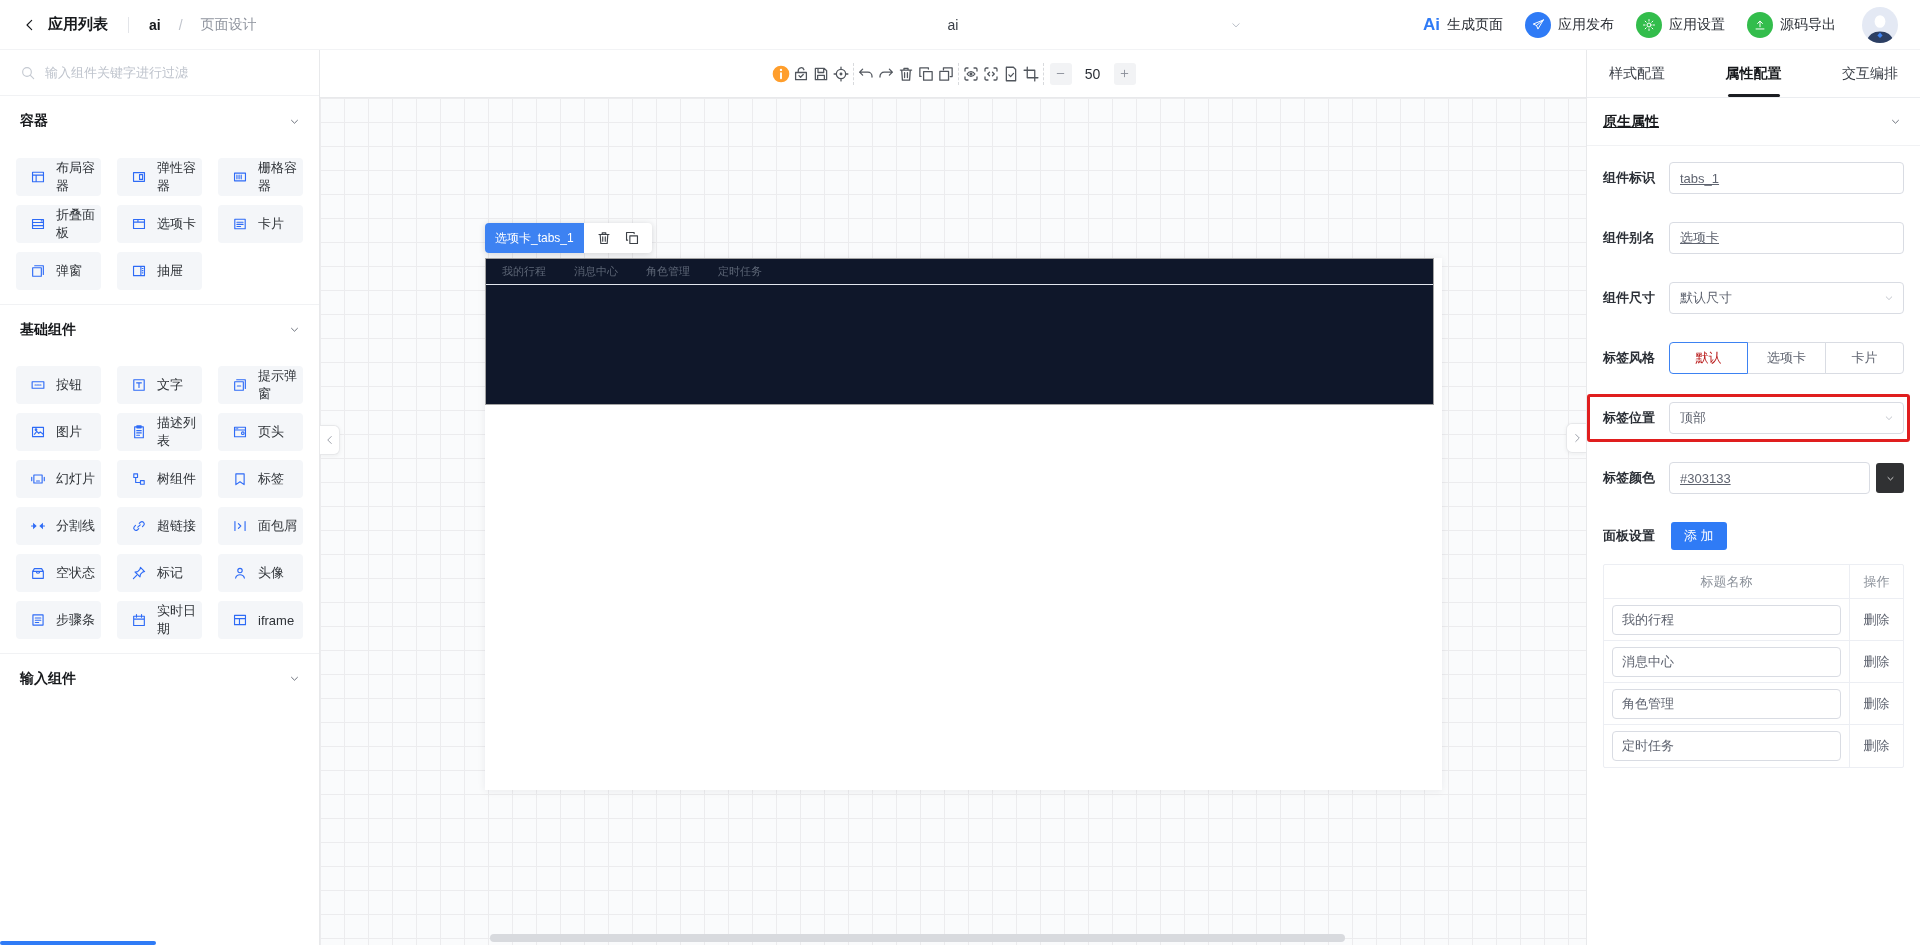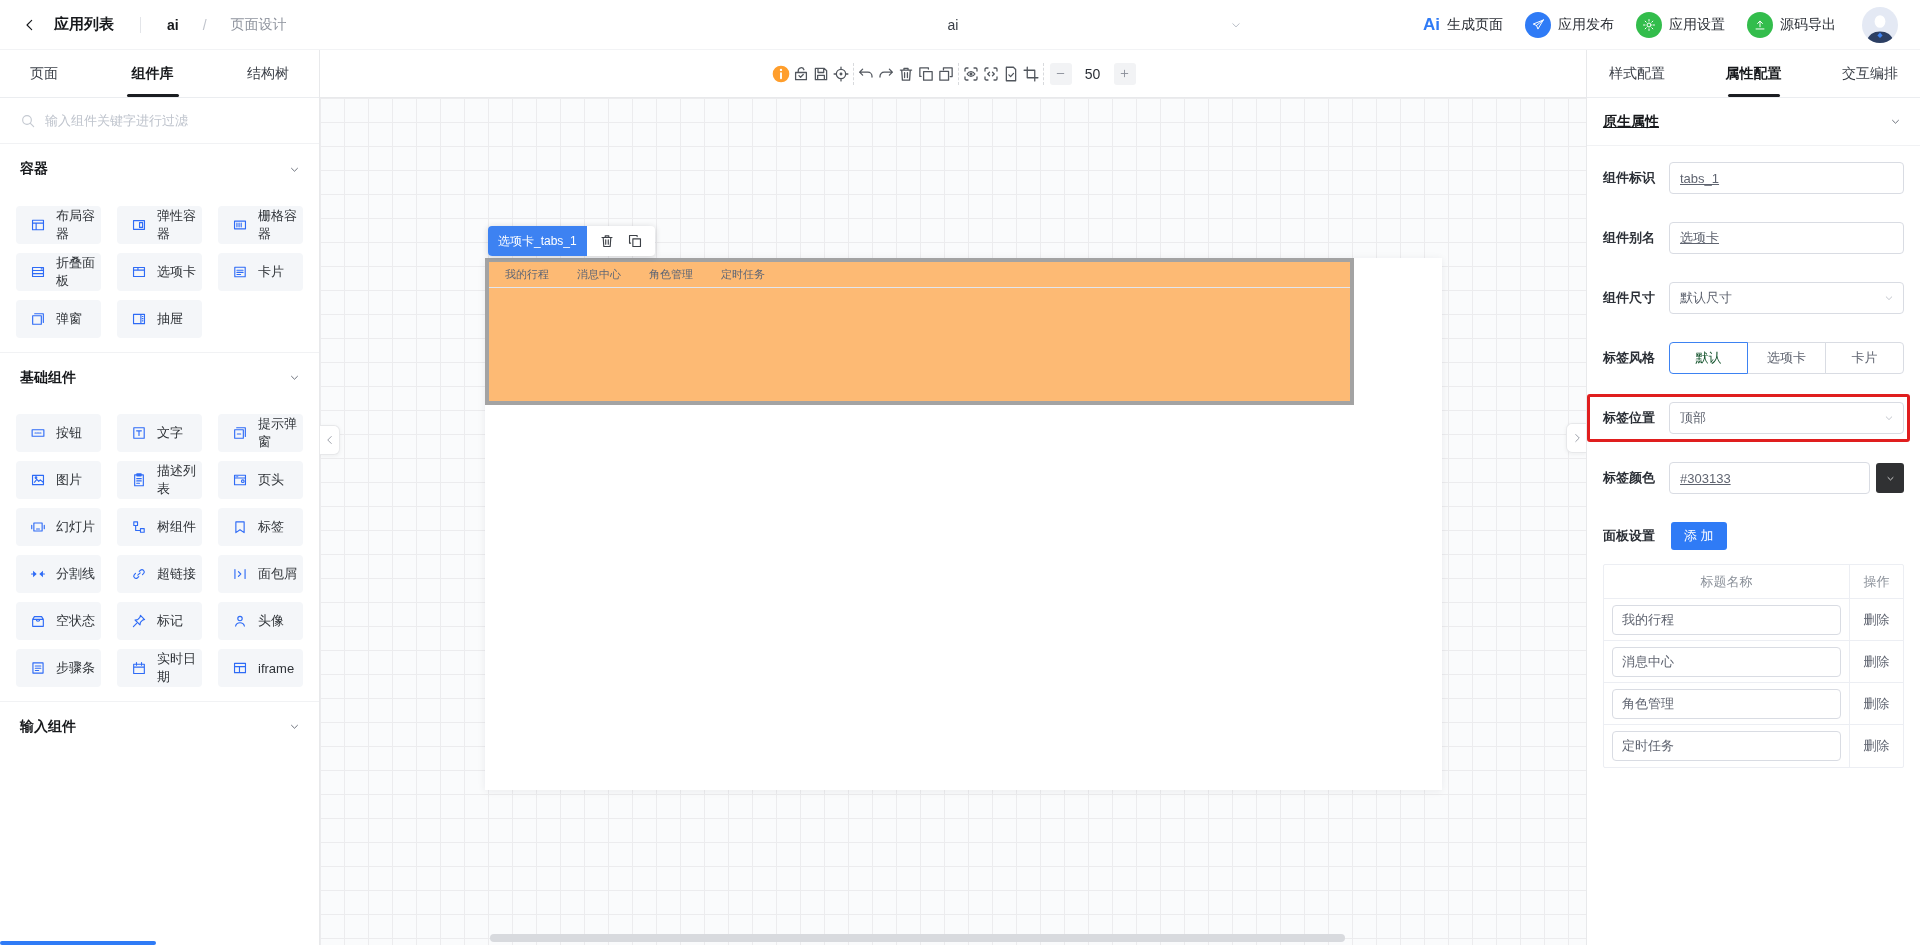--- a/index.html
+++ b/index.html
@@ -2,21 +2,21 @@
 <html><head>
 <meta charset="utf-8">
 <style>
   * { box-sizing: border-box; margin: 0; padding: 0; }
   html,body { width:1920px; height:945px; overflow:hidden; }
   body { font-family:"Liberation Sans","DejaVu Sans",sans-serif; background:#fff; color:#303133; }
   svg { display:block; }
 
   
   .app-header { height:50px; display:flex; align-items:center; padding:0 22px; background:#fff; border-bottom:1px solid #f2f3f5; position:relative; }
-  .hdr-left { display:flex; align-items:center; gap:16px; }
+  .hdr-left { display:flex; align-items:center; gap:10px; }
   .back-chev { width:16px; height:16px; color:#17191c; }
   .back-label { font-size:15px; font-weight:700; color:#17191c; }
   .hdr-div { width:1px; height:16px; background:#e3e5e9; margin:0 10px; }
   .bc-app { font-size:14px; font-weight:700; color:#17191c; }
   .bc-sep { font-size:14px; color:#c0c4cc; margin:0 8px; }
   .bc-page { font-size:14px; color:#8f949e; }
   .hdr-center { position:absolute; left:50%; transform:translateX(-50%); width:566px; display:flex; align-items:center; }
   .hdr-center .val { flex:1; text-align:center; font-size:14px; color:#3a3f47; }
   .hdr-center .chev { width:14px; height:14px; color:#b9bec7; }
   .hdr-right { margin-left:auto; display:flex; align-items:center; gap:22px; }
@@ -59,21 +59,21 @@
   .tb-icon.info svg { width:20px; height:20px; }
   .tb-sep { width:0; height:22px; border-left:1px dashed #d8dadd; margin:0 2px; }
   .zoom-ctrl { display:flex; align-items:center; gap:10px; margin-left:4px; }
   .zoom-btn { width:22px; height:22px; background:#f2f3f5; border-radius:3px; color:#8a8f99; display:flex; align-items:center; justify-content:center; cursor:pointer; }
   .zoom-btn svg { width:13px; height:13px; }
   .zoom-val { font-size:14px; color:#2b2f36; min-width:22px; text-align:center; }
   .canvas-body { flex:1; position:relative; background-color:#fafbfc;
     background-image:linear-gradient(#ececee 1px,transparent 1px),linear-gradient(90deg,#ececee 1px,transparent 1px);
     background-size:24px 24px; overflow:hidden; }
   .artboard { position:absolute; left:165px; top:160px; width:957px; height:532px; background:#fff; box-shadow:0 1px 8px rgba(31,35,41,.07); }
-  .tabs-comp { position:absolute; left:0; top:0; width:869px; height:147px; border:4px solid #a3a3a3; background:#fdba74; cursor:pointer; }
+  .tabs-comp { position:absolute; left:0; top:0; width:949px; height:147px; border:1px solid #a3a3a3; background:#0f172a; cursor:pointer; }
   .comp-tabs-header { height:26px; display:flex; align-items:center; gap:28px; padding:0 16px; border-bottom:1px solid #e2e6ee; }
   .comp-tab { font-size:11px; color:#5c6575; cursor:pointer; white-space:nowrap; }
   .comp-badge { position:absolute; top:-36px; left:-1px; height:30px; background:#fff; border-radius:4px; box-shadow:0 1px 6px rgba(31,35,41,.18); display:flex; align-items:center; gap:12px; padding-right:12px; }
   .badge-chip { background:#3d82f2; color:#fff; font-size:12px; height:30px; line-height:30px; padding:0 10px; border-radius:4px 0 0 4px; white-space:nowrap; }
   .badge-ico { width:16px; height:16px; color:#3c4046; cursor:pointer; }
   .badge-ico svg { width:16px; height:16px; }
   .collapse-handle { position:absolute; width:20px; height:30px; background:#fff; border:1px solid #e7e8ea; display:flex; align-items:center; justify-content:center; color:#8a8f99; cursor:pointer; box-shadow:0 1px 4px rgba(31,35,41,.06); }
   .collapse-handle svg { width:12px; height:12px; }
   .handle-left { left:0; top:327px; border-left:none; border-radius:0 6px 6px 0; }
   .handle-right { right:0; top:325px; border-right:none; border-radius:6px 0 0 6px; }
@@ -89,21 +89,21 @@
   .p-sec svg { width:13px; height:13px; color:#5f6470; }
   .f-row { display:flex; align-items:center; margin-bottom:28px; position:relative; }
   .f-label { width:66px; flex:none; font-size:13px; font-weight:600; color:#2b2f36; }
   .inp { flex:1; min-width:0; height:32px; border:1px solid #d9dce3; border-radius:4px; padding:0 10px; font-size:13px; color:#5f6470; background:#fff; outline:none; font-family:inherit;text-decoration:underline; }
   .sel { position:relative; flex:1; height:32px; border:1px solid #d9dce3; border-radius:4px; display:flex; align-items:center; padding:0 26px 0 10px; font-size:13px; color:#5f6470; background:#fff; cursor:pointer; }
   .sel .chev { position:absolute; right:8px; width:12px; height:12px; color:#b8bcc4; }
   .seg { display:flex; flex:1; }
   .seg-opt { flex:1; height:32px; display:flex; align-items:center; justify-content:center; border:1px solid #d9dce3; margin-left:-1px; font-size:13px; color:#5f6470; background:#fff; cursor:pointer; }
   .seg-opt:first-child { margin-left:0; border-radius:4px 0 0 4px; }
   .seg-opt:last-child { border-radius:0 4px 4px 0; }
-  .seg-opt.selected { border-color:#3d82f2; color:#14532d; position:relative; z-index:1; }
+  .seg-opt.selected { border-color:#3d82f2; color:#b91c1c; position:relative; z-index:1; }
   .red-box { position:absolute; left:-16px; right:-6px; top:-8px; bottom:-8px; border:3px solid #e01e1e; border-radius:3px; pointer-events:none; z-index:2; }
   .color-swatch { width:28px; height:30px; margin-left:6px; background:#303133; border-radius:3px; display:flex; align-items:center; justify-content:center; color:#fff; cursor:pointer; flex:none; }
   .color-swatch svg { width:11px; height:11px; }
   .panel-row { display:flex; align-items:center; margin:2px 0 14px; }
   .panel-row .f-label { width:auto; margin-right:16px; }
   .add-btn { height:28px; padding:0 13px; background:#2f7bf6; color:#fff; font-size:13px; border:none; border-radius:3px; cursor:pointer; font-family:inherit; }
   .ptable { border:1px solid #eceef3; border-radius:2px; }
   .pt-head { display:flex; height:34px; border-bottom:1px solid #eceef3; }
   .pt-hcell { display:flex; align-items:center; justify-content:center; font-size:13px; color:#8a9099; }
   .pt-title-col { flex:1; }
@@ -182,25 +182,20 @@
             <path d="M18 25.5l-2.6 3 2.6 2.6 2.6-2.6z" fill="#3d82f2"></path>
           </g>
         </svg>
       </span>
     </div>
 </header>
 
 <div class="main">
 
   <aside class="sidebar">
-    <div class="side-tabs" id="side-tabs">
-        <div class="s-tab">页面</div>
-        <div class="s-tab active">组件库</div>
-        <div class="s-tab">结构树</div>
-      </div>
     <div class="side-search">
       <span id="search-ico">
           <svg viewBox="0 0 24 24" fill="none" stroke="currentColor" stroke-width="1.7" stroke-linecap="round" stroke-linejoin="round">
             <path d="M17 10.5a6.5 6.5 0 1 1-13 0 6.5 6.5 0 0 1 13 0 M20.5 20.5 16 16"></path>
           </svg>
         </span>
       <input placeholder="输入组件关键字进行过滤" style="">
     </div>
     <div class="side-sections" id="side-sections">
         <div class="sec-head">

